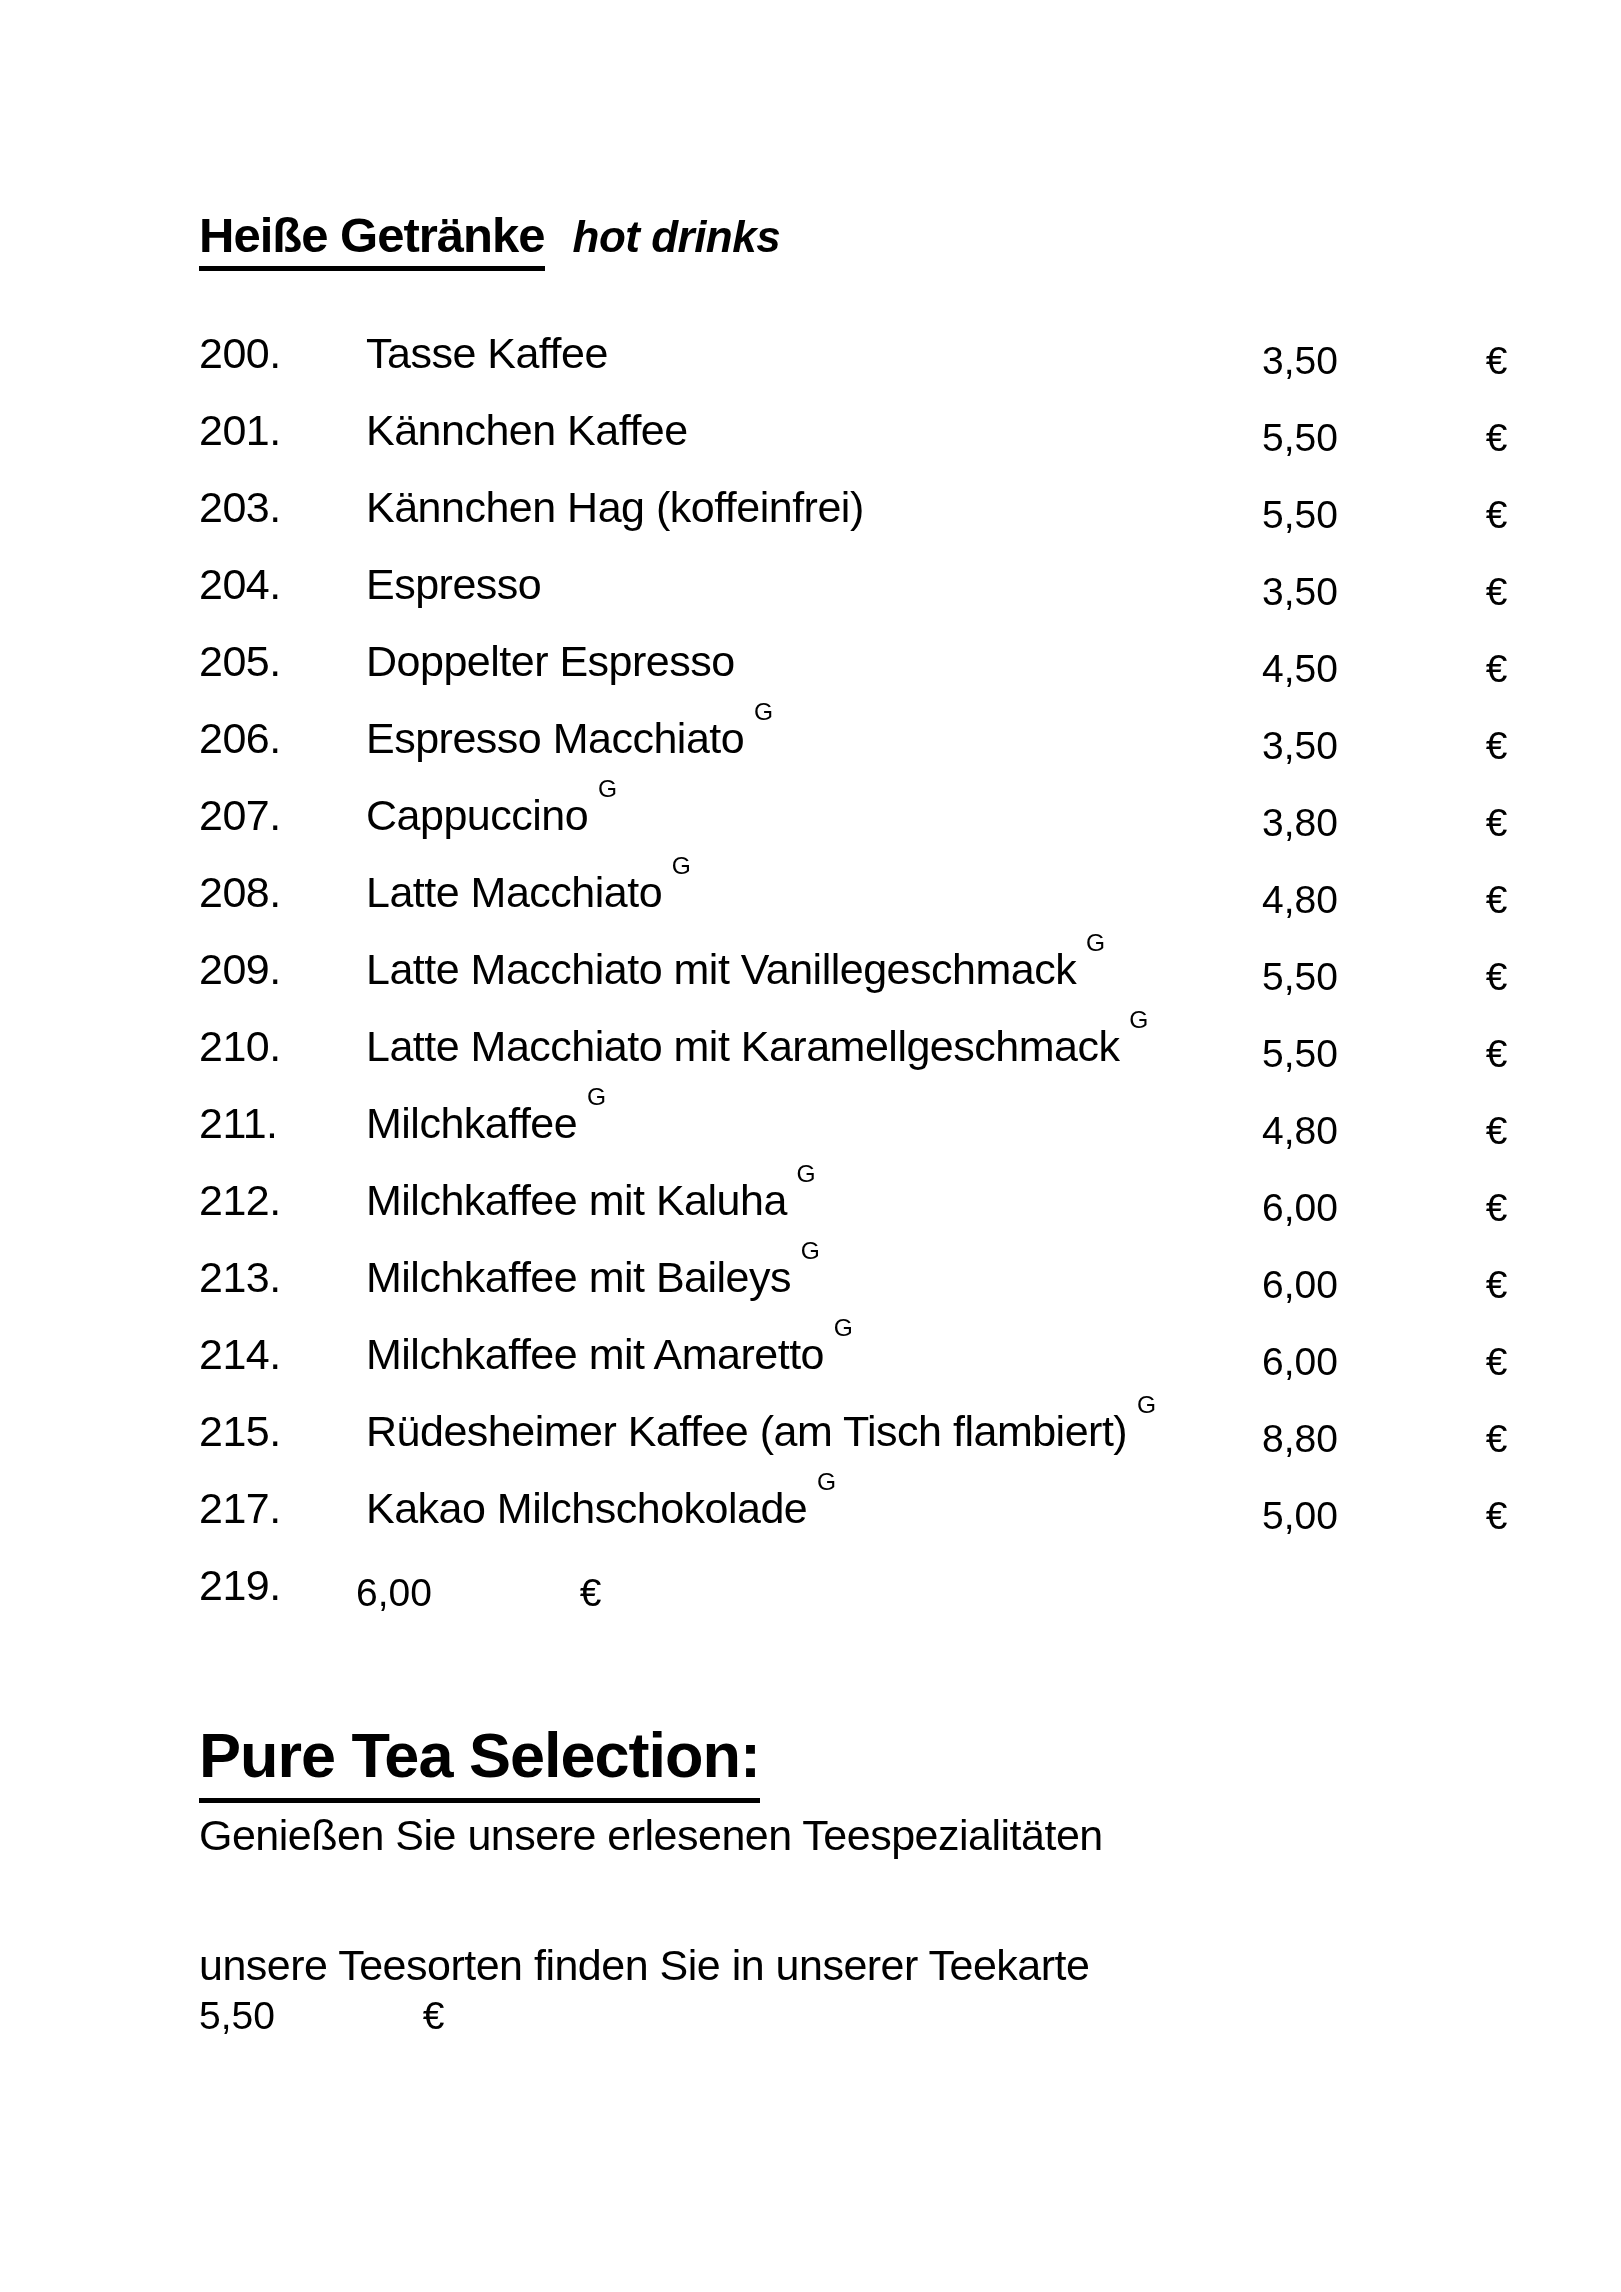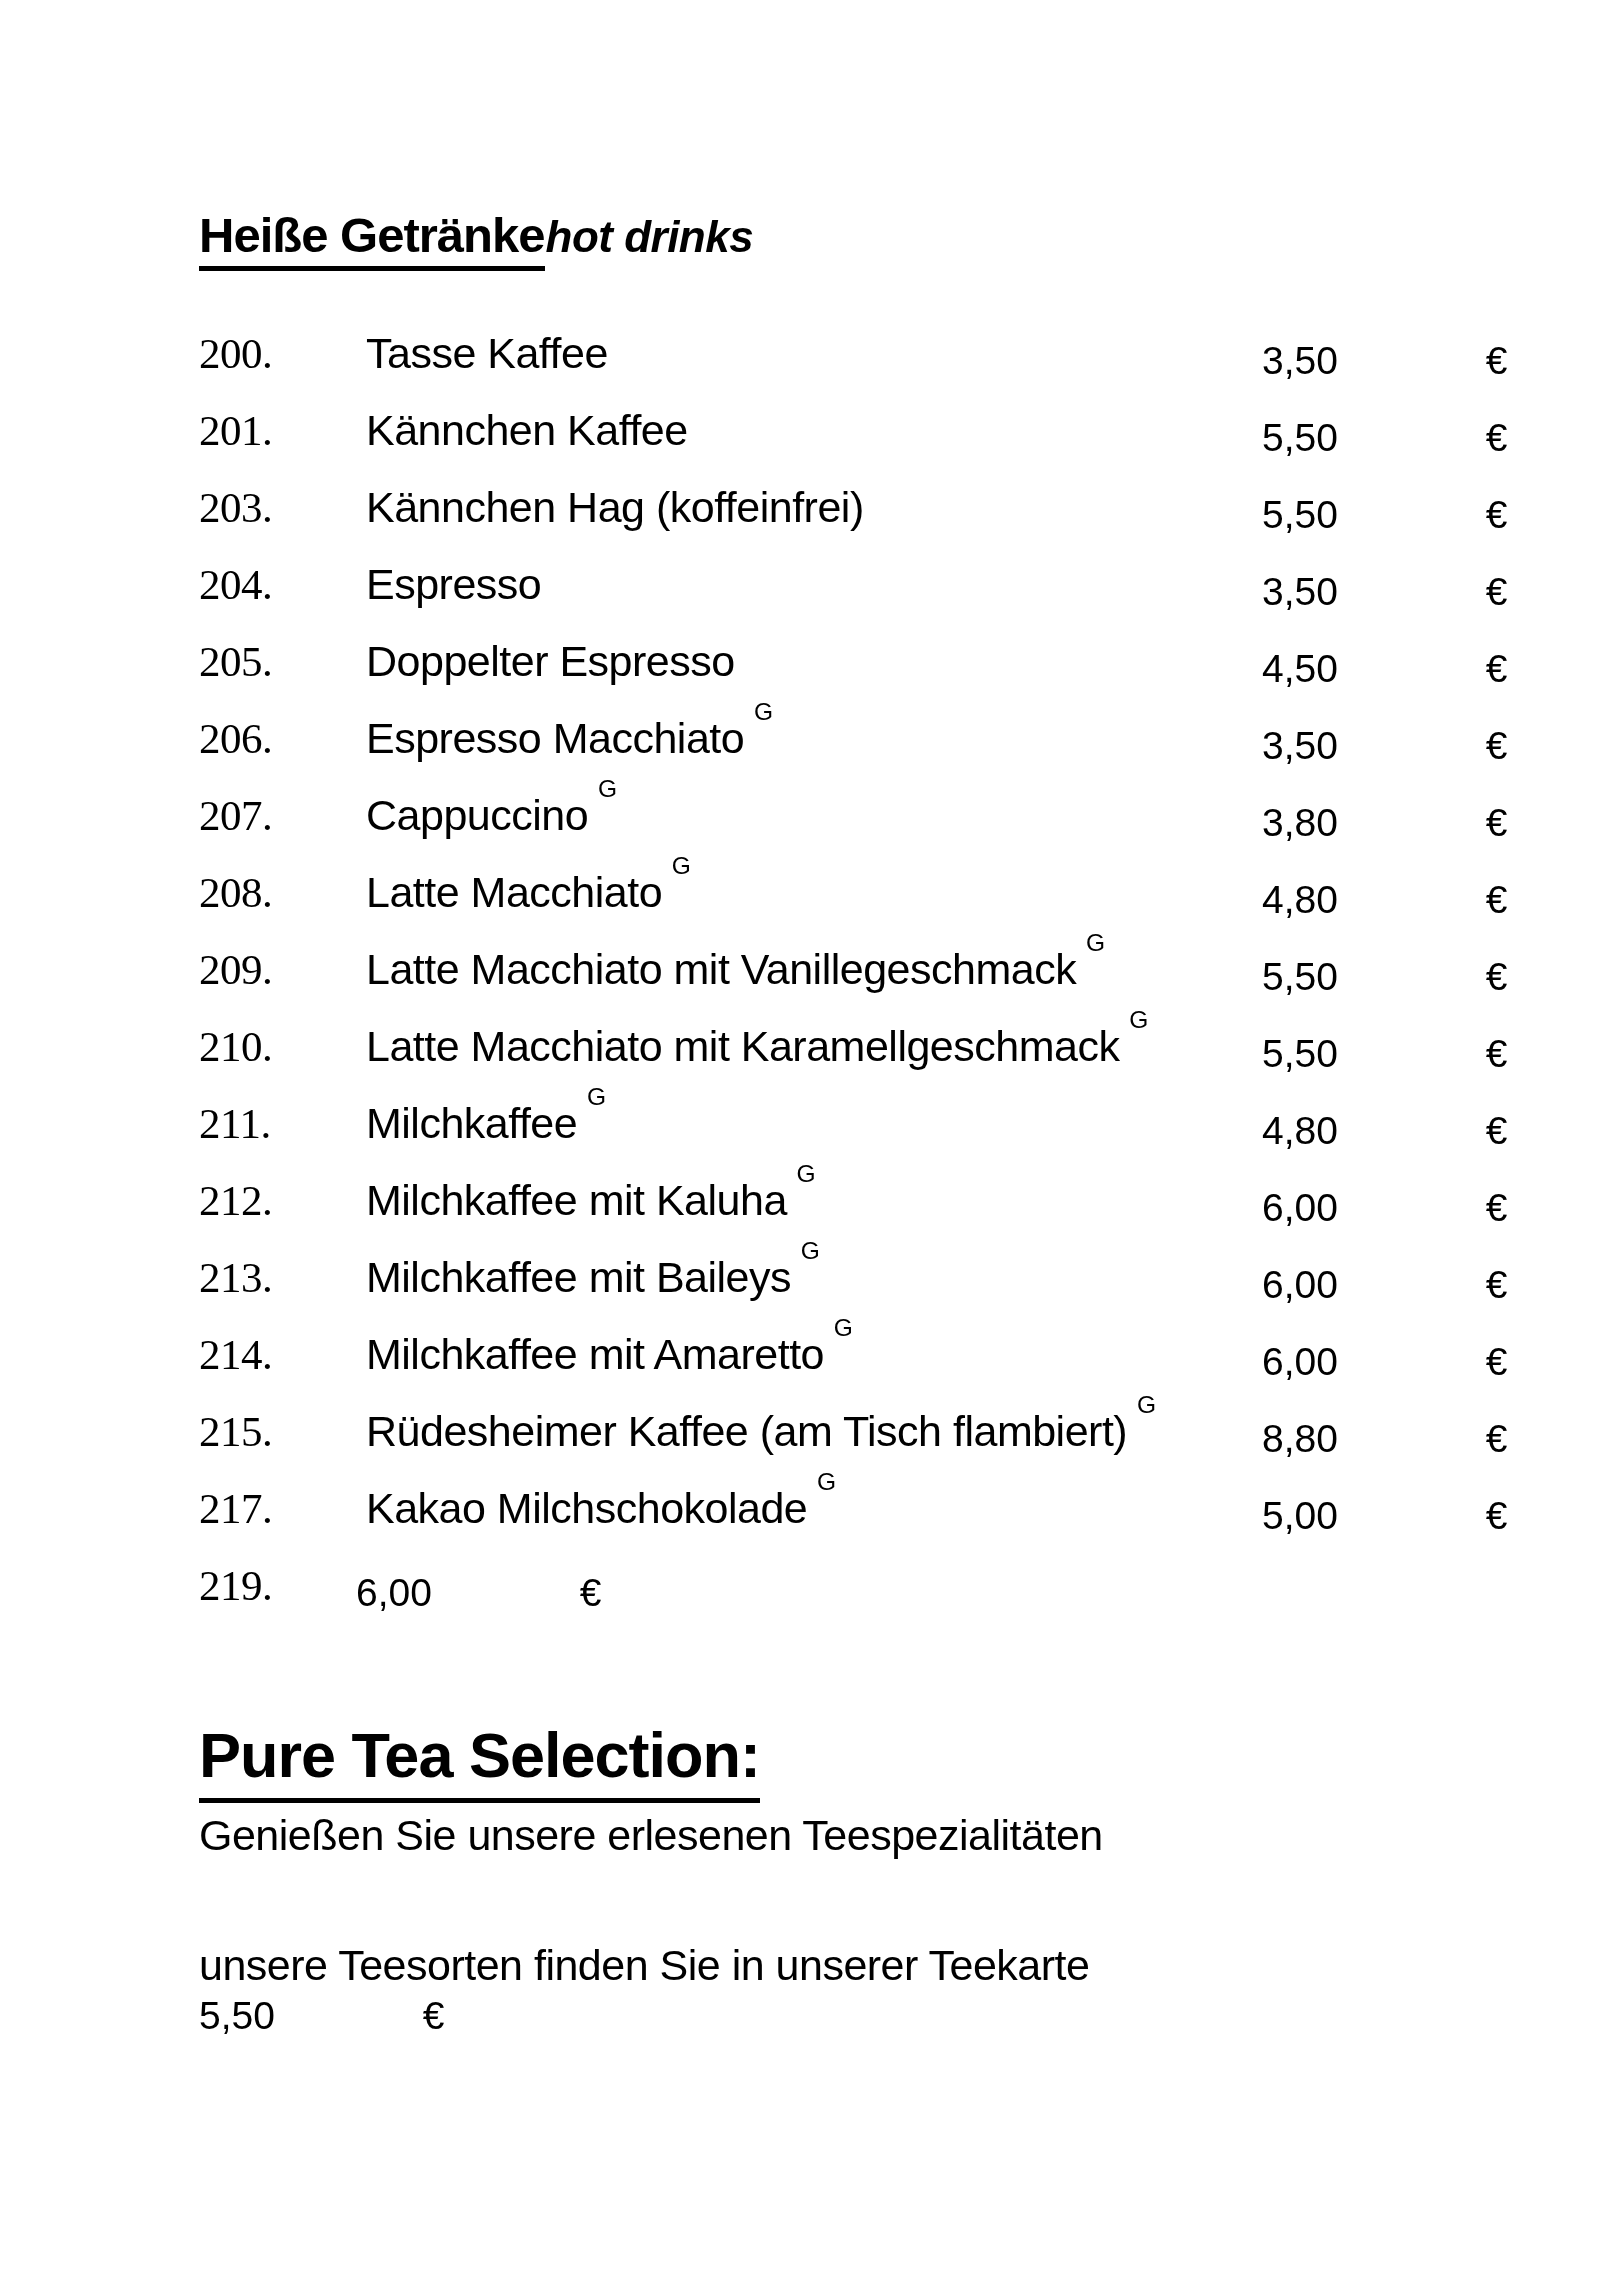--- a/index.html
+++ b/index.html
@@ -21,35 +21,35 @@
     font-weight: 700;
     letter-spacing: -1px;
     line-height: 1.1;
     border-bottom: 5.9px solid #000;
     padding-bottom: 2.9px;
   }
   .hd-sub {
     font-size: 44px;
     font-weight: 700;
     font-style: italic;
-    margin-left: 1px;
+    margin-left: 28px;
     letter-spacing: -0.5px;
   }
 
   
   .items { position: absolute; left: 199px; top: 315px; width: 1308px; }
   .row {
     display: flex;
     height: 77px;
     line-height: 77px;
     font-size: 43px;
     letter-spacing: -0.5px;
     white-space: nowrap;
   }
-  .num  { width: 157px; font-family: Liberation Serif, serif; }
+  .num  { width: 157px; }
   .name { flex: 1; margin-left: 10px; }
   .sup {
     font-size: 24.5px;
     letter-spacing: 0;
     position: relative;
     top: -17.6px;
     margin-left: 9.8px;
     line-height: 0;
   }
   .price {

